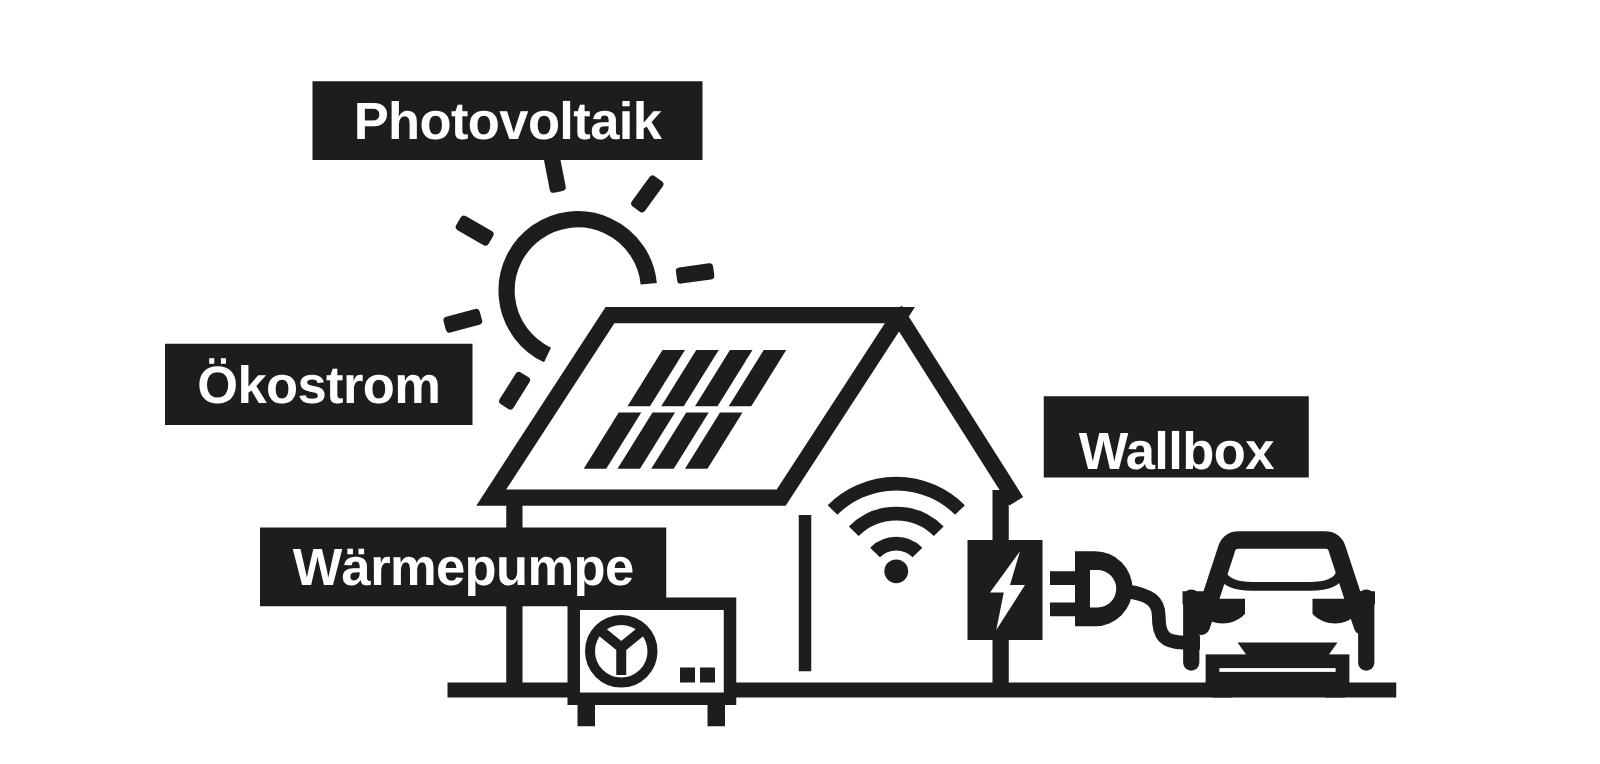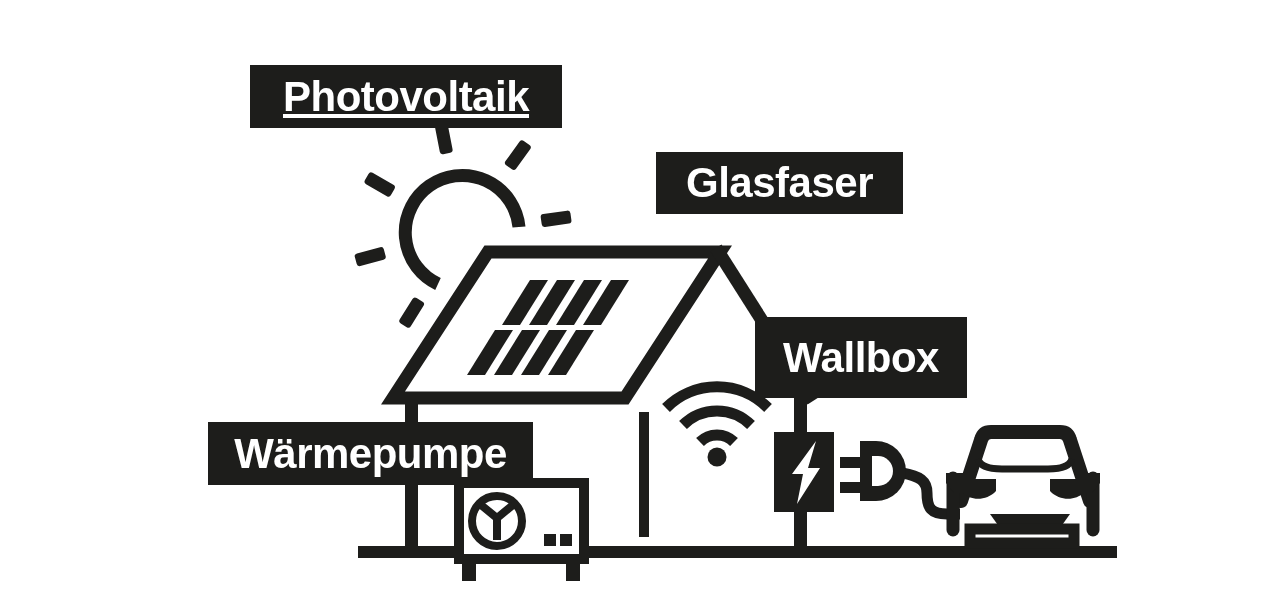--- a/index.html
+++ b/index.html
@@ -29,24 +29,24 @@
     color: var(--label-text);
     display: flex;
     align-items: center;
     justify-content: center;
     font-weight: bold;
     font-size: 42px;
     letter-spacing: -0.5px;
     line-height: 1;
     white-space: nowrap;
   }
-  #tag-photovoltaik { left: 250px; top: 65px;  width: 312px; height: 63px; text-decoration: underline; }
+  #tag-photovoltaik { left: 250px; top: 65px;  width: 312px; height: 63px; }
   #tag-glasfaser    { left: 656px; top: 152px; width: 247px; height: 62px; }
   #tag-oekostrom    { left: 132px; top: 275px; width: 246px; height: 65px; }
-  #tag-wallbox      { left: 755px; top: 317px; width: 212px; height: 81px; }
+  #tag-wallbox      { left: 835px; top: 317px; width: 212px; height: 65px; align-items: flex-end; }
   #tag-waermepumpe  { left: 208px; top: 422px; width: 325px; height: 63px; }
 </style>
 </head>
 <body>
 
 <div id="stage">
 
   <svg id="art" width="1280" height="611" viewBox="0 0 1280 611" xmlns="http://www.w3.org/2000/svg">
 
     <g>
@@ -125,22 +125,22 @@
       <path class="sf" d="M 963,479 L 996,479 L 996,491 C 986,502 969,500 963,493 Z"></path>
       <path class="sf" d="M 1050,479 L 1083,479 L 1083,493 C 1077,500 1060,502 1050,491 Z"></path>
       <polygon class="sf" points="990,514 1070,514 1060,528 1000,528"></polygon>
       <rect class="wf" x="970" y="529" width="104" height="14" stroke="var(--ink)" stroke-width="11"></rect>
     </g>
   </svg>
 
   <div class="tag" id="tag-photovoltaik">
     <span>Photovoltaik</span>
   </div>
-  <div class="tag" id="tag-glasfaser">
-    <span>Glasfaser</span>
+  <div class="tag" id="tag-oekostrom">
+    <span>Ökostrom</span>
   </div>
   <div class="tag" id="tag-wallbox">
     <span>Wallbox</span>
   </div>
   <div class="tag" id="tag-waermepumpe">
     <span>Wärmepumpe</span>
   </div>
 
 </div>
 

